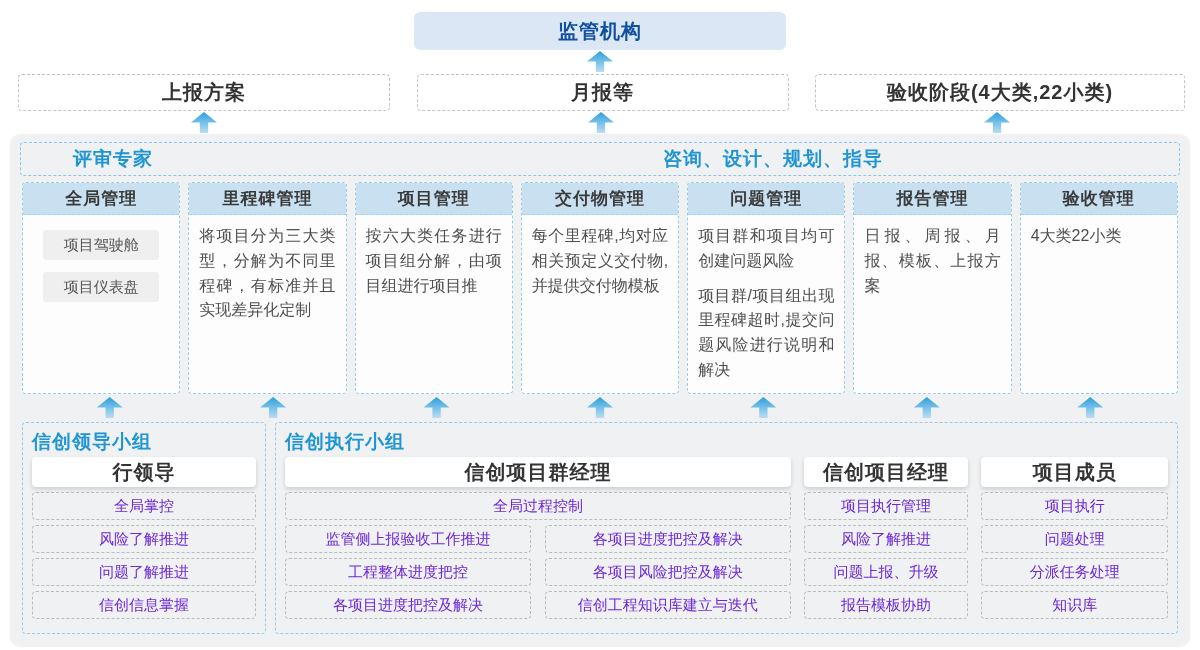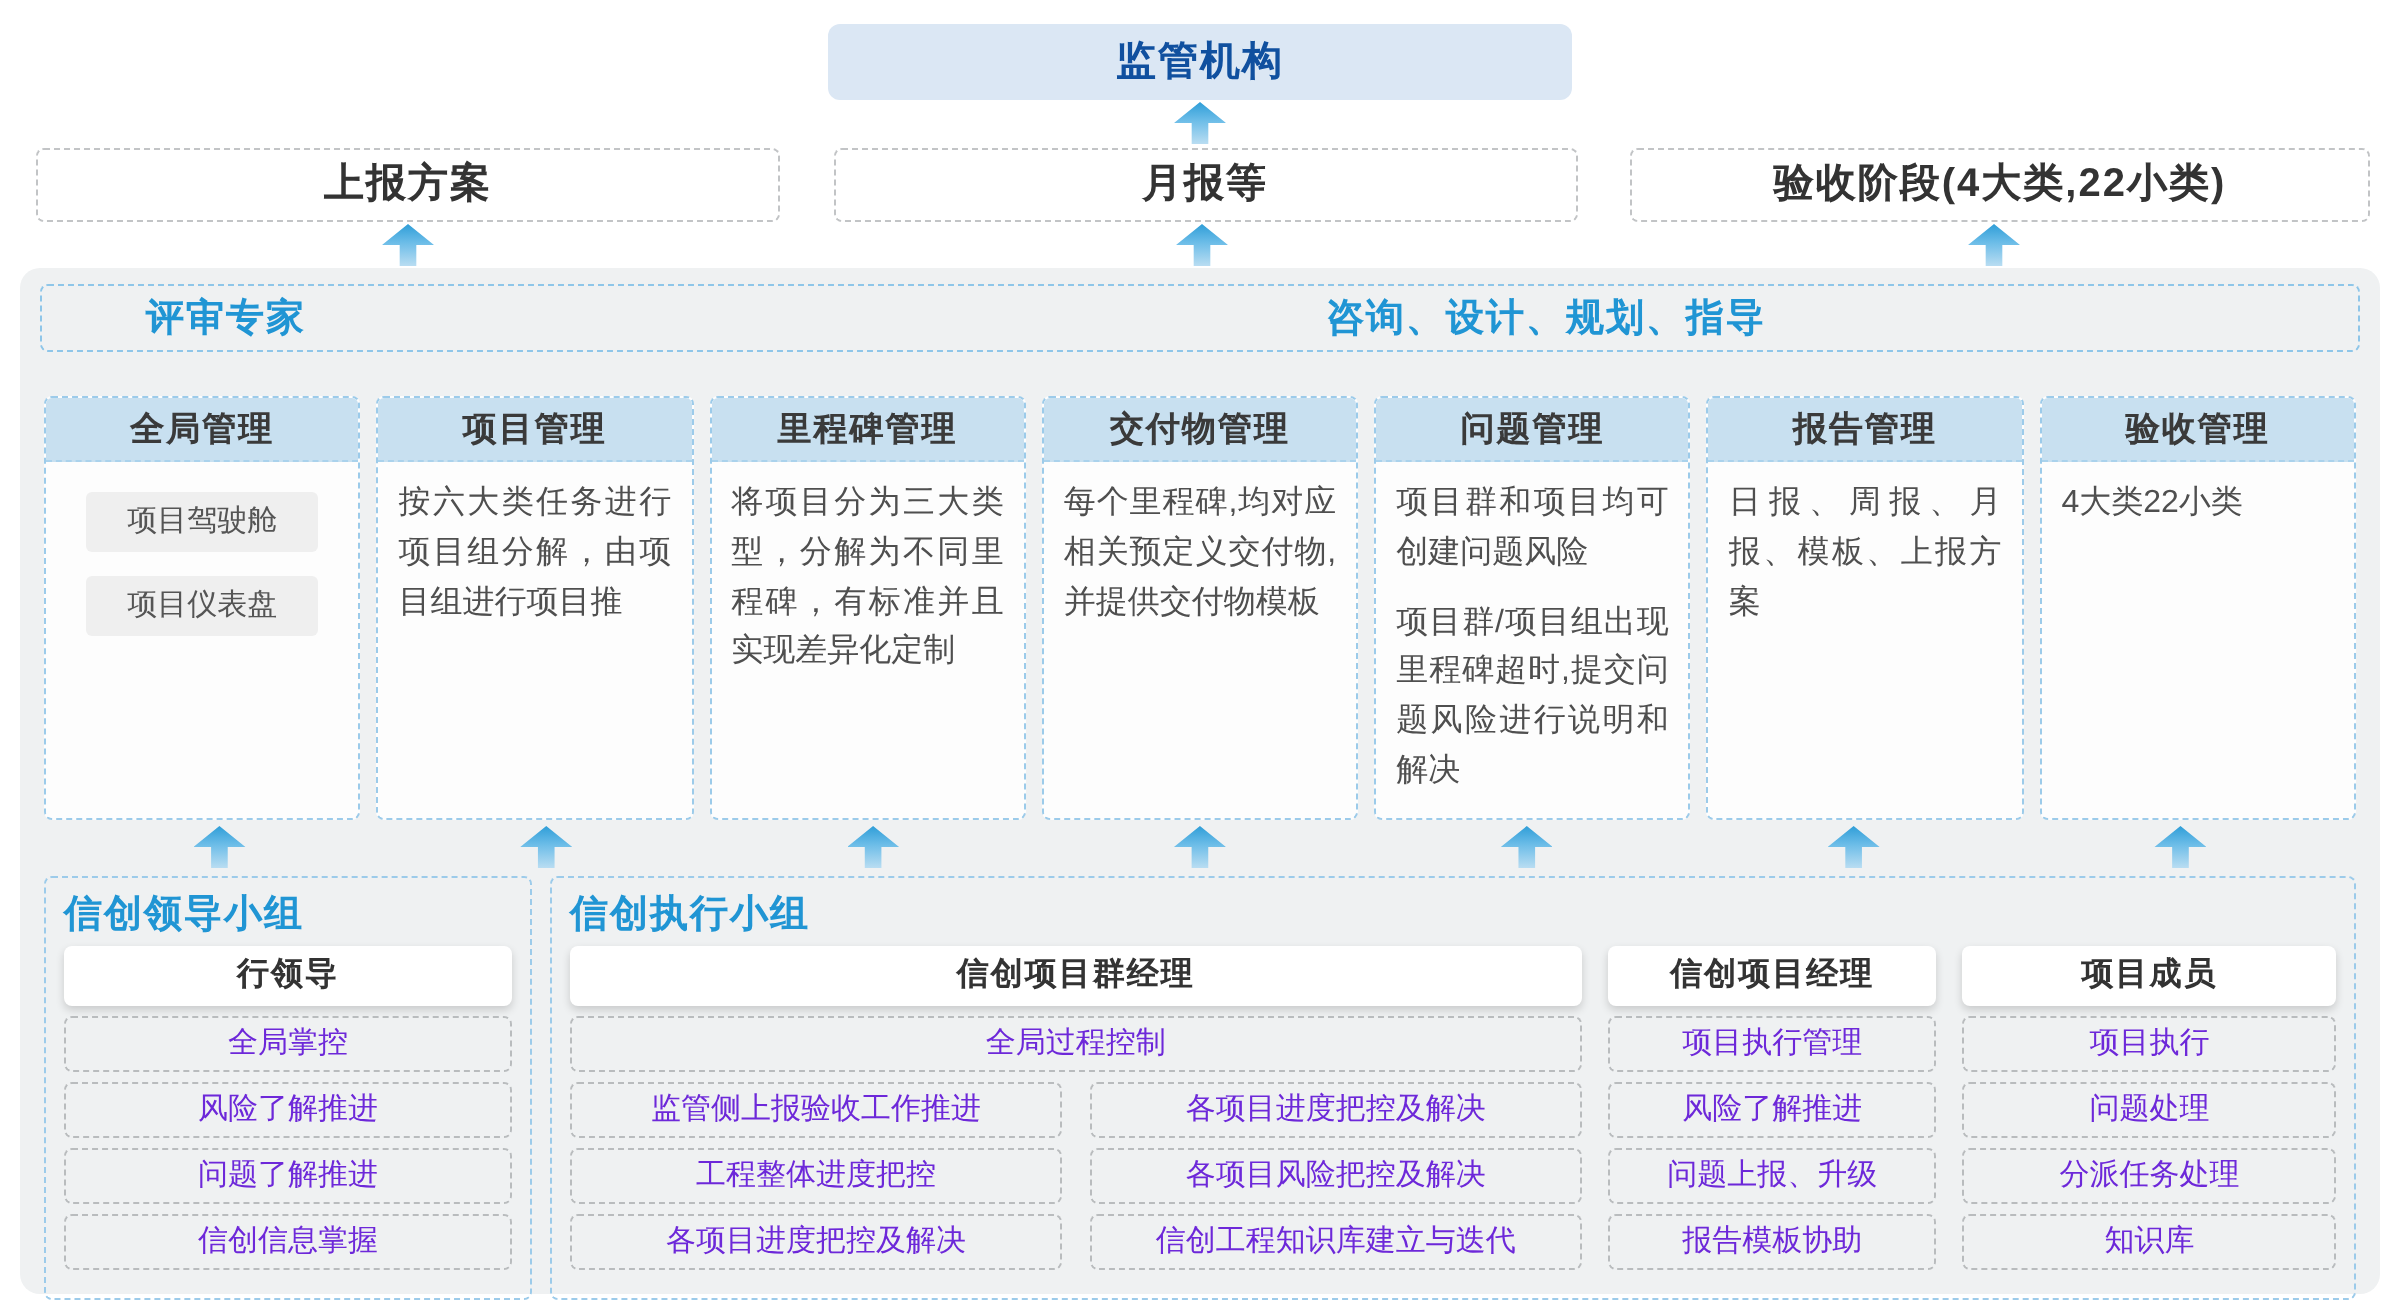--- a/index.html
+++ b/index.html
@@ -50,21 +50,21 @@
     border: 1px dashed #8ec6e9; border-radius: 4px;
   }
   .expert-bar span {
     position: absolute; top: 50%; transform: translateY(-50%);
     color: #2095d4; font-size: 19px; font-weight: bold; letter-spacing: 1px;
   }
   .expert-left { left: 52px; }
   .expert-right { left: 642px; }
 
   
-  .columns { display: flex; gap: 8px; margin-top: 22px; padding: 0 2px; }
+  .columns { display: flex; gap: 8px; margin-top: 6px; padding: 0 2px; }
   .col {
     flex: 1; height: 212px; background: #fdfdfd;
     border: 1px dashed #9ccbea; border-radius: 4px; overflow: hidden;
   }
   .col-header {
     height: 32px; background: #c8e0f0; border-bottom: 1px dashed #aad2ec;
     color: #3a3a3a; font-size: 17px; font-weight: bold;
     text-align: center; line-height: 32px; letter-spacing: 1px;
   }
   .col-body { padding: 9px 10px; color: #4f4f4f; font-size: 16px; line-height: 1.55; text-align: justify; }
@@ -82,21 +82,21 @@
   }
   .group-lead { width: 244px; }
   .group-exec { flex: 1; }
   .group-title {
     text-align: left; color: #2095d4; font-size: 19px; font-weight: bold;
     letter-spacing: 1px; height: 28px; line-height: 26px;
   }
   .role-box {
     height: 30px; background: #fff; border-radius: 4px;
     box-shadow: 0 2px 4px rgba(0,0,0,0.16);
-    color: #333; font-size: 16px; font-weight: bold;
+    color: #333; font-size: 20px; font-weight: bold;
     text-align: center; line-height: 30px; letter-spacing: 1px;
   }
   .ditem {
     height: 28px; border: 1px dashed #b9bcbe; border-radius: 4px; margin-top: 5px;
     color: #6d28d9; font-size: 15px; text-align: center; line-height: 26px;
   }
   .exec-cols { display: flex; gap: 13px; }
   .sec-pgm { flex: 507 0 0; }
   .sec-pm { flex: 165 0 0; }
   .sec-member { flex: 187 0 0; }
@@ -143,30 +143,30 @@
 
       <div class="col">
         <div class="col-header">全局管理</div>
         <div class="col-body">
           <div class="gray-btn">项目驾驶舱</div>
           <div class="gray-btn">项目仪表盘</div>
         </div>
       </div>
 
       <div class="col">
+        <div class="col-header">里程碑管理</div>
+        <div class="col-body">
+          <p>将项目分为三大类型，分解为不同里程碑，有标准并且实现差异化定制</p>
+        </div>
+      </div>
+
+      <div class="col">
         <div class="col-header">项目管理</div>
         <div class="col-body">
           <p>按六大类任务进行项目组分解，由项目组进行项目推</p>
-        </div>
-      </div>
-
-      <div class="col">
-        <div class="col-header">里程碑管理</div>
-        <div class="col-body">
-          <p>将项目分为三大类型，分解为不同里程碑，有标准并且实现差异化定制</p>
         </div>
       </div>
 
       <div class="col">
         <div class="col-header">交付物管理</div>
         <div class="col-body">
           <p>每个里程碑,均对应相关预定义交付物,并提供交付物模板</p>
         </div>
       </div>
 

